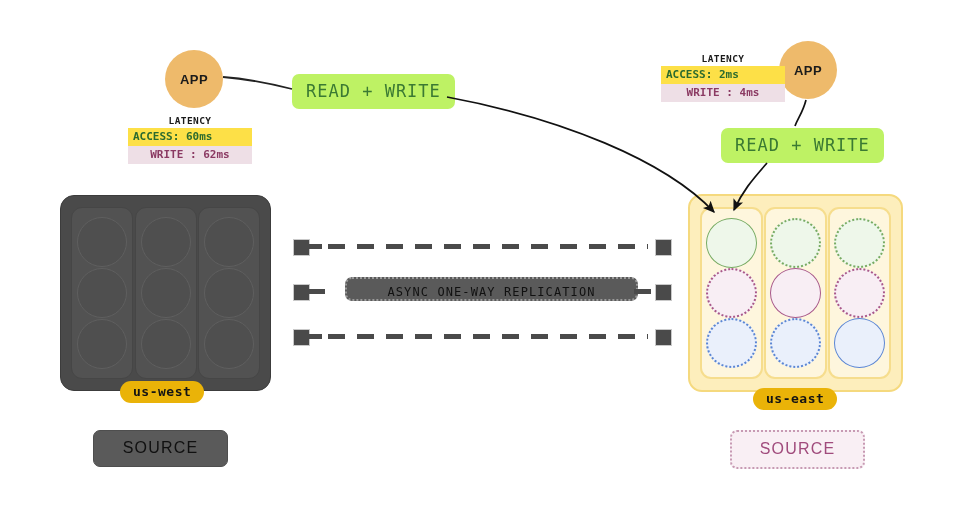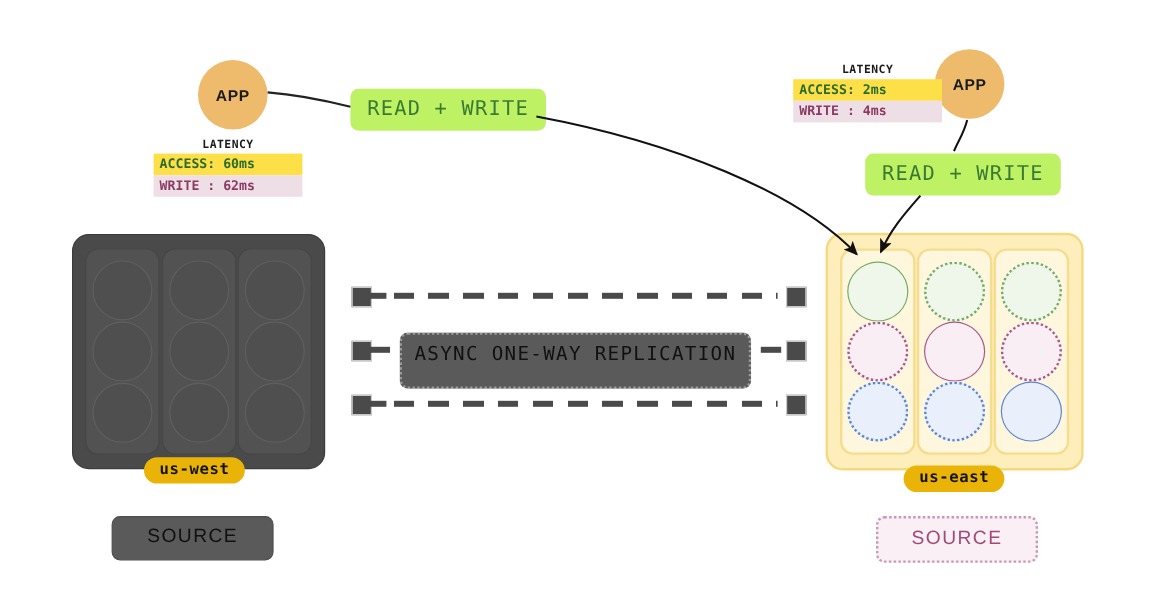--- a/index.html
+++ b/index.html
@@ -49,21 +49,21 @@
   }
   .latency-row {
     font-family: "DejaVu Sans Mono", monospace;
     font-size: 11px;
     font-weight: bold;
     padding: 2px 5px;
     white-space: pre;
     line-height: 14px;
   }
   .latency-row.access { background: #fde047; color: #2c6b2f; }
-  .latency-row.write  { background: #eedfe6; color: #8b3a63; }
+  .latency-row.write  { background: #eedfe6; color: #8b3a63; text-align: center; }
 
   
   .rw-label {
     background: #bef264;
     color: #3b7a33;
     font-family: "DejaVu Sans Mono", monospace;
     font-size: 17px;
     letter-spacing: 1px;
     border-radius: 7px;
     padding: 7px 14px 8px 14px;
@@ -169,26 +169,27 @@
   .repl-stub {
     height: 5px;
     background: #4a4a4a;
   }
   .repl-chip {
     background: #5a5a5a;
     border: 2px dotted #9a9a9a;
     border-radius: 7px;
     color: #111111;
     font-family: "DejaVu Sans Mono", monospace;
-    font-size: 16px;
+    font-size: 12px;
     letter-spacing: 1.1px;
     text-align: center;
-    padding: 6px 0 18px 0;
+    padding: 6px 0 0 0;
     box-sizing: border-box;
     white-space: pre;
+    margin-left: 12px;
   }
 
   svg.overlay {
     position: absolute;
     left: 0; top: 0;
     width: 970px;
     height: 510px;
     pointer-events: none;
   }
 </style>

